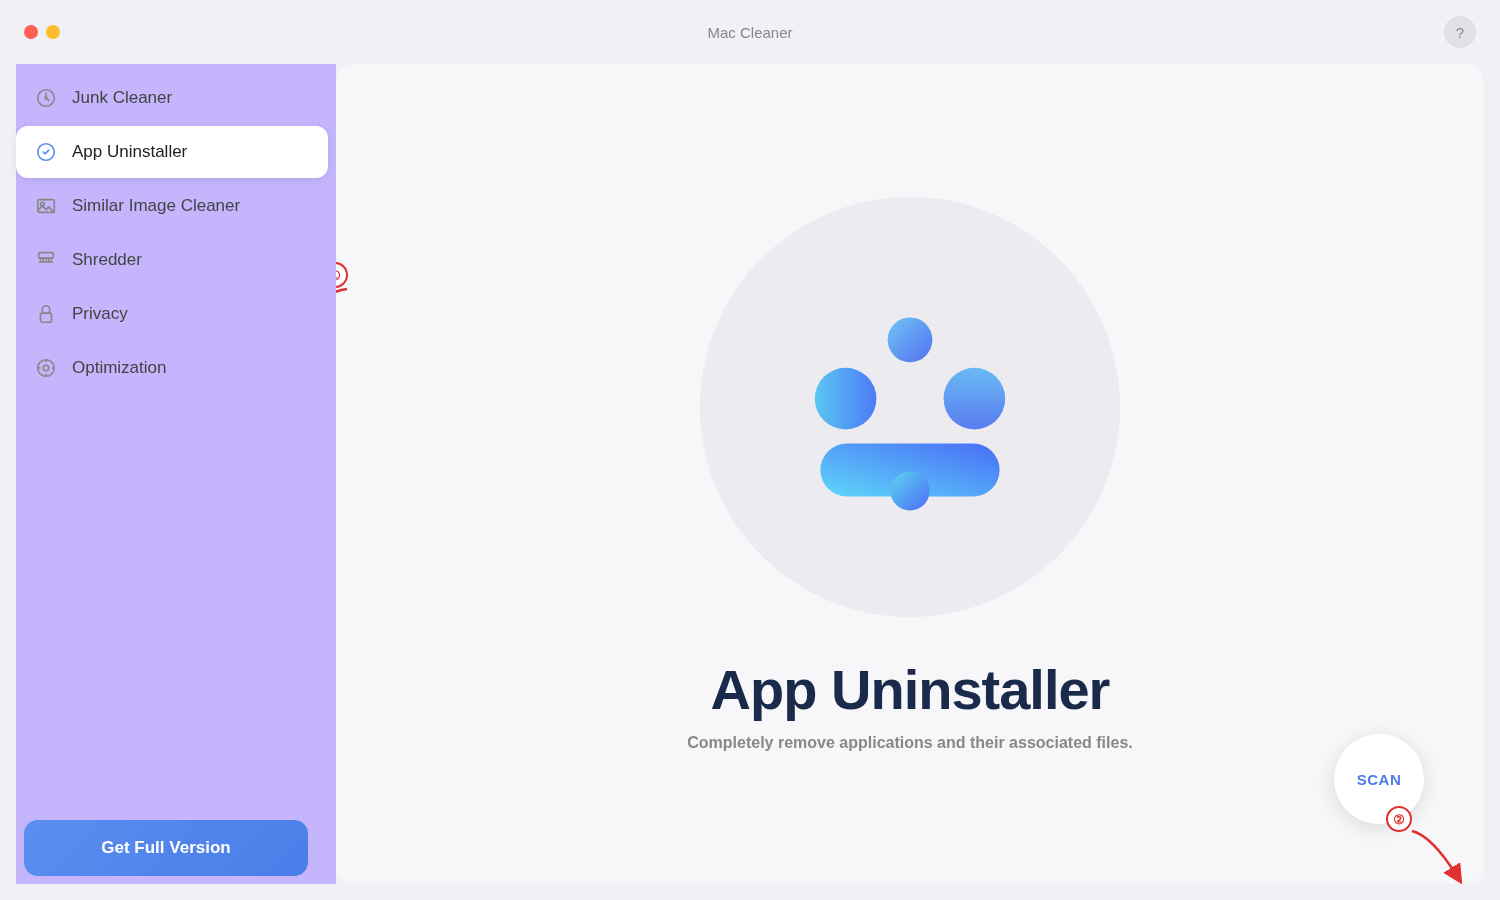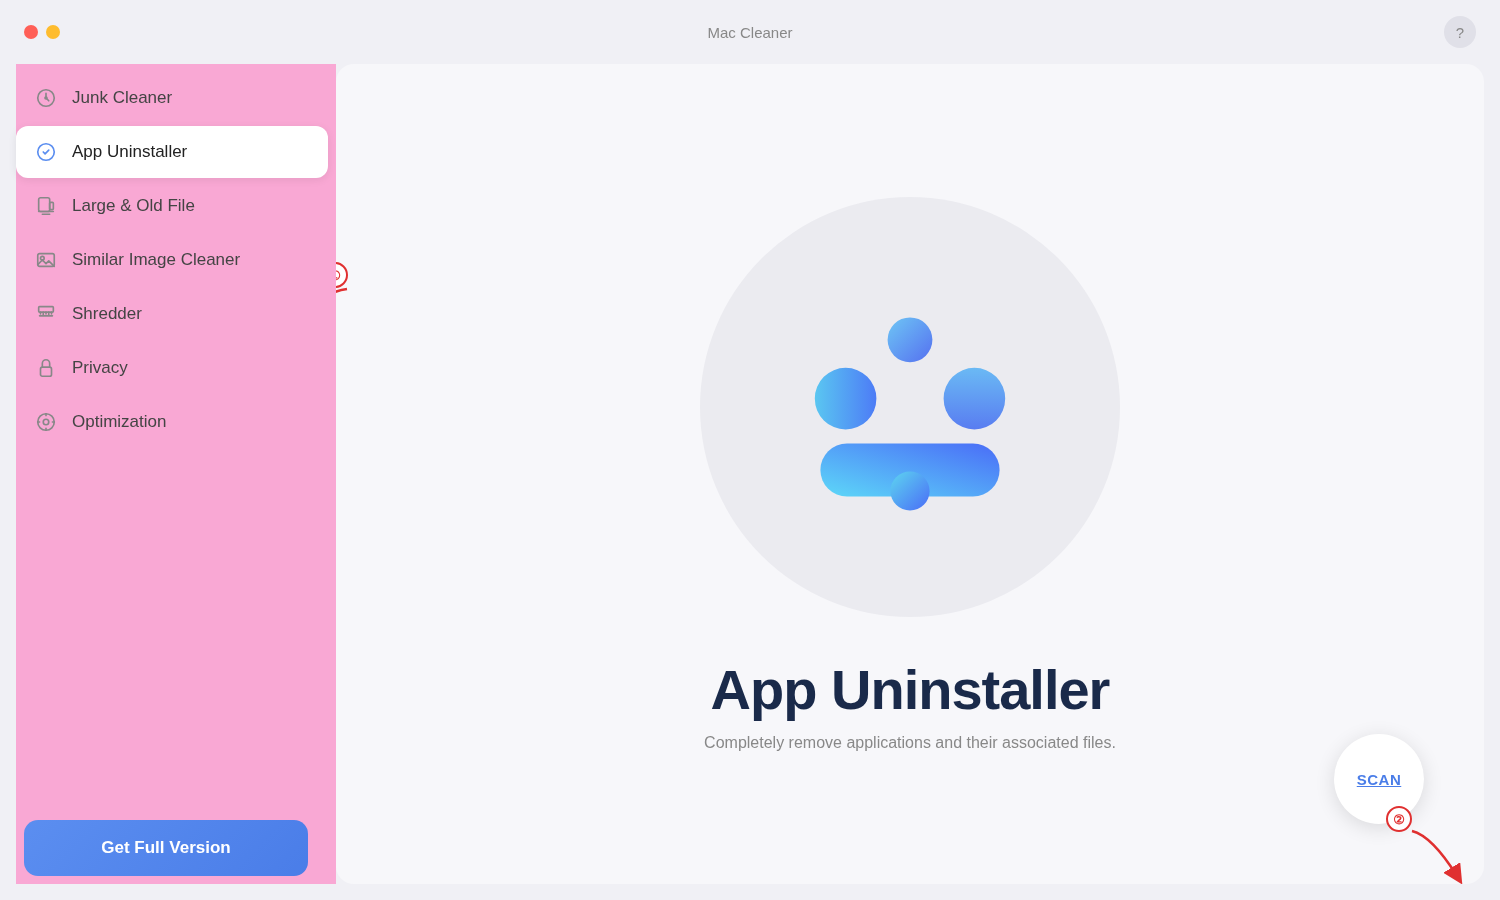--- a/index.html
+++ b/index.html
@@ -65,21 +65,21 @@
       padding: 0 16px 16px 16px;
       gap: 0;
     }
 
     
     .sidebar {
       width: 320px;
       flex-shrink: 0;
       display: flex;
       flex-direction: column;
-      background: #f9a8d4;
+      background: #c4b5fd;
       padding-right: 8px;
     }
     .sidebar-nav {
       flex: 1;
       display: flex;
       flex-direction: column;
       gap: 2px;
       padding-top: 8px;
     }
     .sidebar-item {
@@ -170,21 +170,21 @@
       font-size: 56px;
       font-weight: 800;
       color: #1a2a4a;
       letter-spacing: -1px;
       margin-bottom: 12px;
       text-align: center;
     }
     .main-subtitle {
       font-size: 16px;
       color: #888;
-      font-weight: 400;
+      font-weight: 700;
       text-align: center;
     }
 
     
     .scan-btn {
       position: absolute;
       bottom: 32px;
       right: 32px;
       width: 90px;
       height: 90px;
@@ -194,21 +194,20 @@
       border: none;
       cursor: pointer;
       display: flex;
       flex-direction: column;
       align-items: center;
       justify-content: center;
       font-size: 15px;
       font-weight: 700;
       color: #4a7de8;
       letter-spacing: 0.5px;
-      text-decoration: underline;
     }
   </style>
 </head>
 <body>
 
 <div class="titlebar">
   <div class="traffic-lights">
     <div class="traffic-light red"></div>
     <div class="traffic-light yellow"></div>
   </div>
@@ -236,30 +235,20 @@
       <div class="sidebar-item active">
         <div class="sidebar-icon">
           <svg viewBox="0 0 24 24" fill="none" stroke-width="1.8" stroke-linecap="round" stroke-linejoin="round">
             <circle cx="12" cy="12" r="9" stroke="#5b8ef0"></circle>
             <path d="M9 12l2 2 4-4" stroke="#5b8ef0"></path>
           </svg>
         </div>
         <span class="item-label">App Uninstaller</span>
       </div>
 
-      <div class="sidebar-item">
-        <div class="sidebar-icon">
-          <svg viewBox="0 0 24 24" fill="none" stroke="#888" stroke-width="1.8" stroke-linecap="round" stroke-linejoin="round">
-            <rect x="4" y="3" width="12" height="15" rx="2"></rect>
-            <path d="M4 18h16M8 21h8"></path>
-            <rect x="16" y="8" width="4" height="8" rx="1"></rect>
-          </svg>
-        </div>
-        <span class="item-label">Large &amp; Old File</span>
-      </div>
 
       <div class="sidebar-item">
         <div class="sidebar-icon">
           <svg viewBox="0 0 24 24" fill="none" stroke="#888" stroke-width="1.8" stroke-linecap="round" stroke-linejoin="round">
             <rect x="3" y="5" width="18" height="14" rx="2"></rect>
             <circle cx="8" cy="10" r="2"></circle>
             <path d="M3 17l5-5 4 4 3-3 6 6"></path>
           </svg>
         </div>
         <span class="item-label">Similar Image Cleaner</span>

